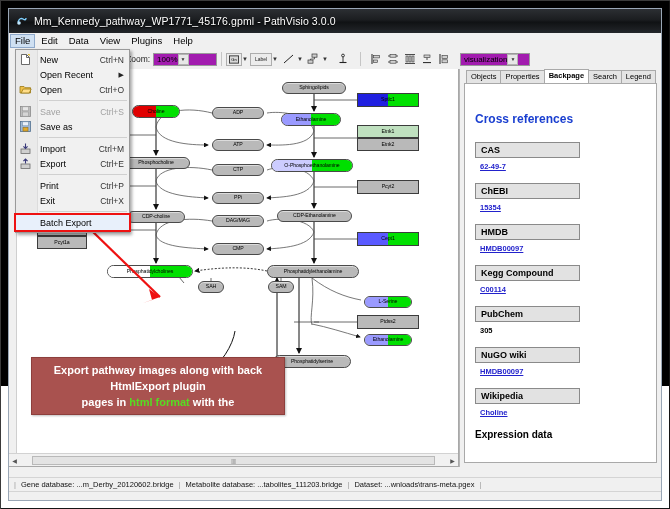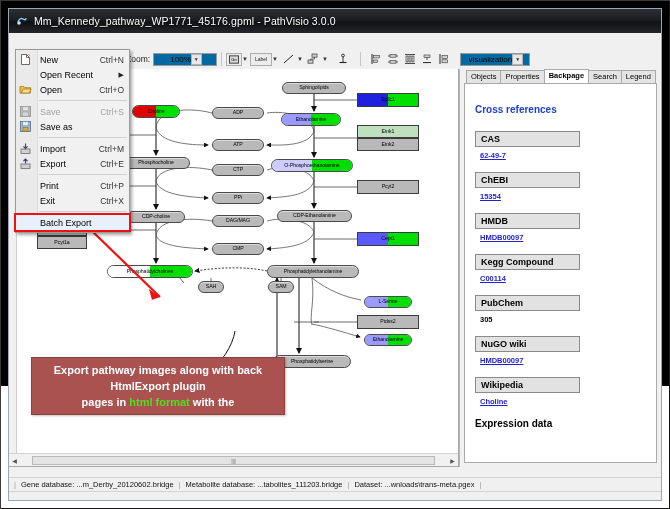--- a/index.html
+++ b/index.html
@@ -28,22 +28,22 @@
   #menubar .mi{padding:1px 5px;margin-left:1px;line-height:12px;}
   #menubar .mi.active{background:#cfe0f2;border:1px solid #8faacc;padding:0 4px;}
 
   
   #toolbar{position:absolute;left:0;top:40px;width:100%;height:20px;background:#f0f0f0;
     border-bottom:1px solid #c9c9c9;display:flex;align-items:center;font-size:8.5px;color:#222;}
   .tbsep{width:1px;height:14px;background:#c5c5c5;margin:0 4px;}
   .tbbtn{width:15px;height:15px;display:flex;align-items:center;justify-content:center;margin:0 1px;}
   .tbcaret{font-size:6px;color:#333;margin:0 2px 0 0;}
   .zoomlabel{margin-left:6px;margin-right:3px;font-size:8.5px;}
-  .combo{height:13px;border:1px solid #9a9a9a;background:#0369a1;display:flex;align-items:center;
-    justify-content:center;font-size:8px;color:#000;padding:0 1px 0 3px;box-sizing:border-box;}
+  .combo{height:13px;border:1px solid #9a9a9a;background:#a21caf;display:flex;align-items:center;
+    justify-content:flex-start;font-size:8px;color:#000;padding:0 1px 0 3px;box-sizing:border-box;}
   .combo .cv{white-space:nowrap;overflow:hidden;}
   .combo .cb{width:11px;height:11px;background:#e7e7e7;border:1px solid #b3b3b3;
     display:flex;align-items:center;justify-content:center;font-size:5px;color:#333;box-sizing:border-box;}
   .minibtn{height:13px;border:1px solid #adadad;background:#ececec;display:flex;align-items:center;
     justify-content:center;padding:0 2px;box-sizing:border-box;font-size:6px;}
 
   
   #main{position:absolute;left:0;top:60px;right:0;bottom:33px;display:flex;}
   #canvaswrap{position:relative;width:450px;background:#ffffff;border:1px solid #a8a8a8;
     border-top:none;border-left:none;box-sizing:border-box;}
@@ -61,21 +61,21 @@
   
   #sidepanel{position:relative;flex:1;background:#f0f0f0;display:flex;flex-direction:column;
     border-left:1px solid #b5b5b5;}
   #tabstrip{height:14px;display:flex;align-items:flex-end;padding-left:6px;background:#f0f0f0;text-align:right;}
   .ptab{font-size:7.5px;padding:1px 4px;border:1px solid #a9a9a9;border-bottom:none;
     background:#e4e4e4;margin-right:-1px;color:#000;line-height:10px;}
   .ptab.sel{background:#ffffff;font-weight:bold;padding-bottom:2px;position:relative;z-index:2;}
   #tabcontent{flex:1;background:#ffffff;border:1px solid #a9a9a9;margin:0 4px 4px 4px;
     overflow:hidden;position:relative;}
   #bp{position:absolute;left:0;top:0;right:0;bottom:0;padding:8px 10px 0 10px;overflow:hidden;}
-  .bp-title{color:#1a3fd0;font-weight:bold;font-size:10px;margin:12px 0 16px 0;}
+  .bp-title{color:#1a3fd0;font-weight:bold;font-size:12px;margin:20px 0 16px 0;}
   .xref-head{border:1px solid #8a8a8a;background:#e2e2e2;font-weight:bold;font-size:9px;
     padding:2px 5px;width:105px;box-sizing:border-box;color:#000;}
   .xref-val{font-size:7.5px;margin:4px 0 12px 5px;}
   .xref-val a{color:#2222cc;text-decoration:underline;font-weight:bold;}
   .xref-val.plain{color:#000;font-weight:bold;text-decoration:none;}
   .exprdata{font-weight:bold;font-size:10px;color:#000;margin-top:4px;}
 
   
   #statusbar{position:absolute;left:0;bottom:0;width:100%;height:33px;background:#f0f0f0;}
   #statusline{position:absolute;left:0;top:10px;width:100%;height:13px;
@@ -130,20 +130,28 @@
   <div id="window">
 
     <div id="titlebar">
       <svg class="tb-icon" viewBox="0 0 12 12">
         <path d="M2 7 Q4 2 7 4 Q10 6 10 3" stroke="#7fd0ff" stroke-width="1.4" fill="none"></path>
         <circle cx="3" cy="8" r="1.8" fill="#bfe8ff"></circle>
       </svg>
       <span class="tb-text">Mm_Kennedy_pathway_WP1771_45176.gpml - PathVisio 3.0.0</span>
     </div>
 
+    <div id="menubar">
+        <div class="mi active">File</div>
+        <div class="mi">Edit</div>
+        <div class="mi">Data</div>
+        <div class="mi">View</div>
+        <div class="mi">Plugins</div>
+        <div class="mi">Help</div>
+      </div>
 
     <div id="toolbar">
       <div style="width:102px"></div>
       <div class="tbsep"></div>
       <span class="zoomlabel">Zoom:</span>
       <div class="combo" style="width:64px">
         <span class="cv">100%</span>
         <span class="cb">▼</span>
       </div>
       <div class="tbsep"></div>

